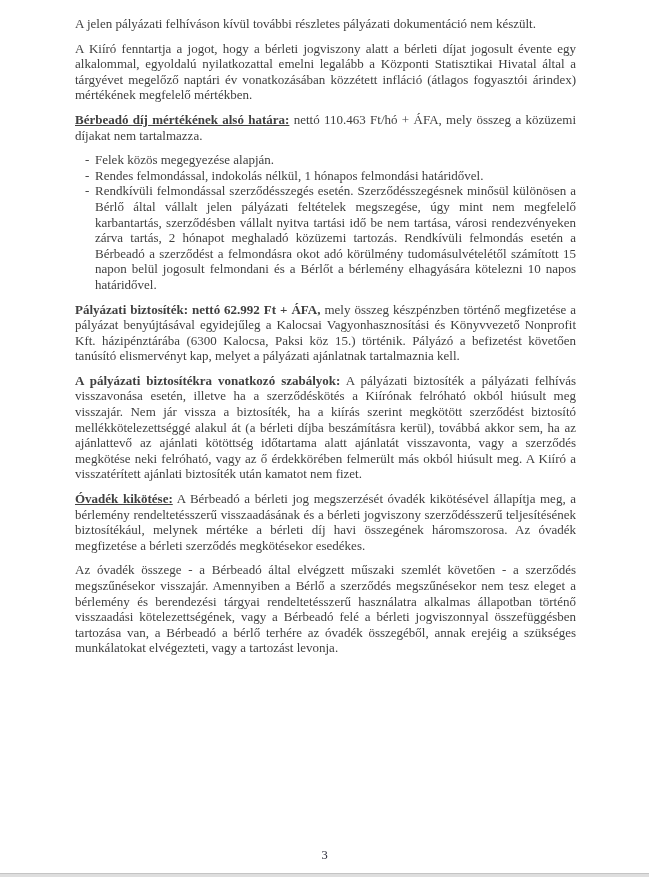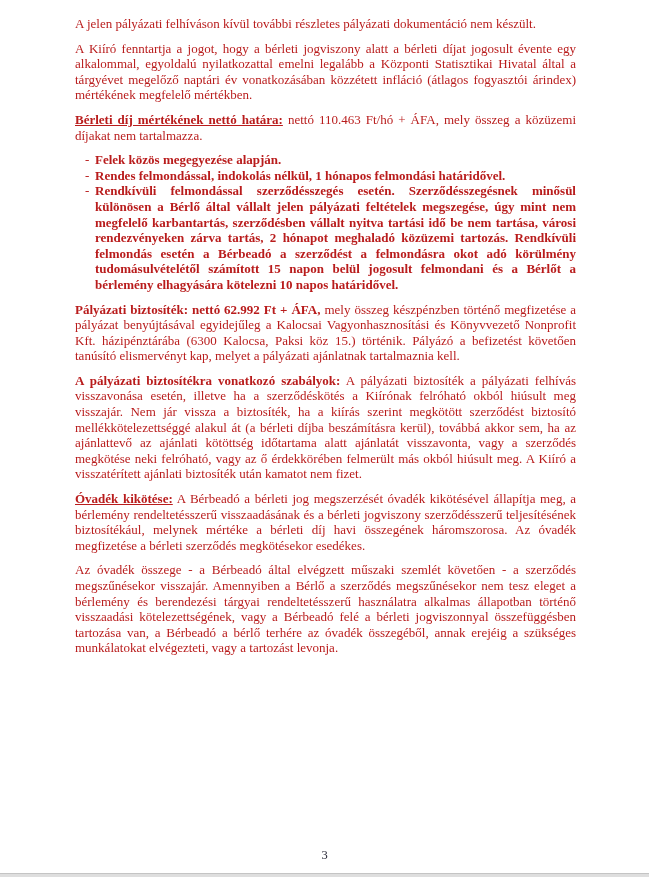--- a/index.html
+++ b/index.html
@@ -13,21 +13,21 @@
     height: 877px;
     background: #ffffff;
     overflow: hidden;
     font-family: "Liberation Serif", "DejaVu Serif", serif;
   }
   .content {
     position: absolute;
     left: 75px;
     top: 16px;
     width: 501px;
-    color: #b91c1c;
+    color: #404040;
     font-size: 13px;
     line-height: 15.6px;
     text-align: justify;
   }
   .para {
     margin: 0 0 9px 0;
   }
   .seg-n { font-weight: normal; }
   .seg-b { font-weight: bold; }
   .seg-bu { font-weight: bold; text-decoration: underline; }
@@ -38,21 +38,20 @@
     display: flex;
   }
   .list-marker {
     flex: 0 0 20px;
     box-sizing: border-box;
     padding-left: 10px;
   }
   .item-text {
     flex: 1;
     text-align: justify;
-    font-weight: bold;
   }
   .page-number {
     position: absolute;
     left: 0;
     right: 0;
     bottom: 14px;
     text-align: center;
     font-size: 12.5px;
     color: #1e1e2d;
   }
@@ -66,21 +65,21 @@
     border-top: 1px solid #c4c4c4;
   }
 </style>
 </head>
 <body>
 
 <div class="page">
   <div class="content">
       <p class="para"><span class="seg-n">A jelen pályázati felhíváson kívül további részletes pályázati dokumentáció nem készült.</span></p>
       <p class="para"><span class="seg-n">A Kiíró fenntartja a jogot, hogy a bérleti jogviszony alatt a bérleti díjat jogosult évente egy alkalommal, egyoldalú nyilatkozattal emelni legalább a Központi Statisztikai Hivatal által a tárgyévet megelőző naptári év vonatkozásában közzétett infláció (átlagos fogyasztói árindex) mértékének megfelelő mértékben.</span></p>
-      <p class="para"><span class="seg-bu">Bérleti díj mértékének nettó határa:</span><span class="seg-n"> nettó 110.463 Ft/hó + ÁFA, mely összeg a közüzemi díjakat nem tartalmazza.</span></p>
+      <p class="para"><span class="seg-bu">Bérbeadó díj mértékének alsó határa:</span><span class="seg-n"> nettó 110.463 Ft/hó + ÁFA, mely összeg a közüzemi díjakat nem tartalmazza.</span></p>
       <div class="list">
         <div class="list-item">
           <span class="list-marker">-</span>
           <span class="item-text">Felek közös megegyezése alapján.</span>
         </div>
         <div class="list-item">
           <span class="list-marker">-</span>
           <span class="item-text">Rendes felmondással, indokolás nélkül, 1 hónapos felmondási határidővel.</span>
         </div>
         <div class="list-item">

